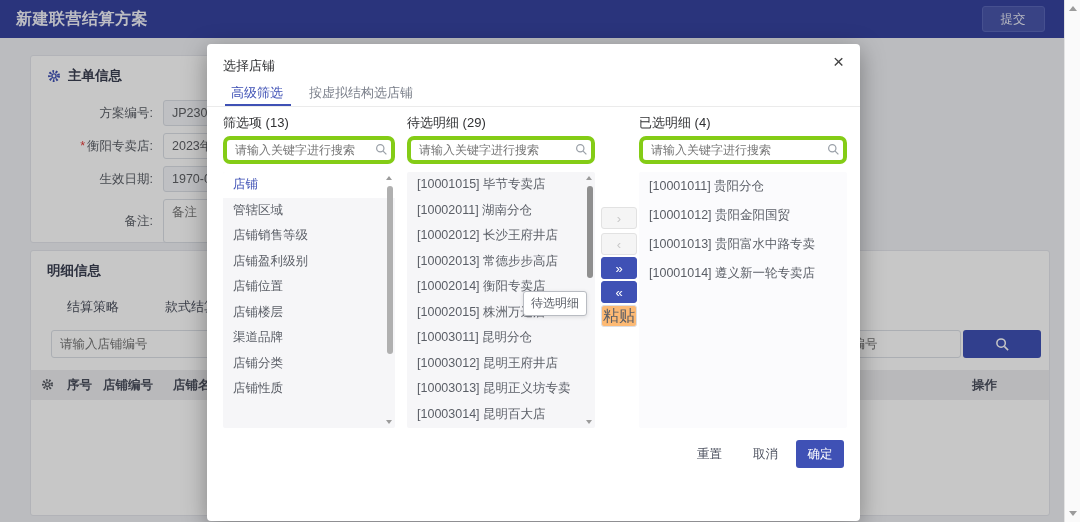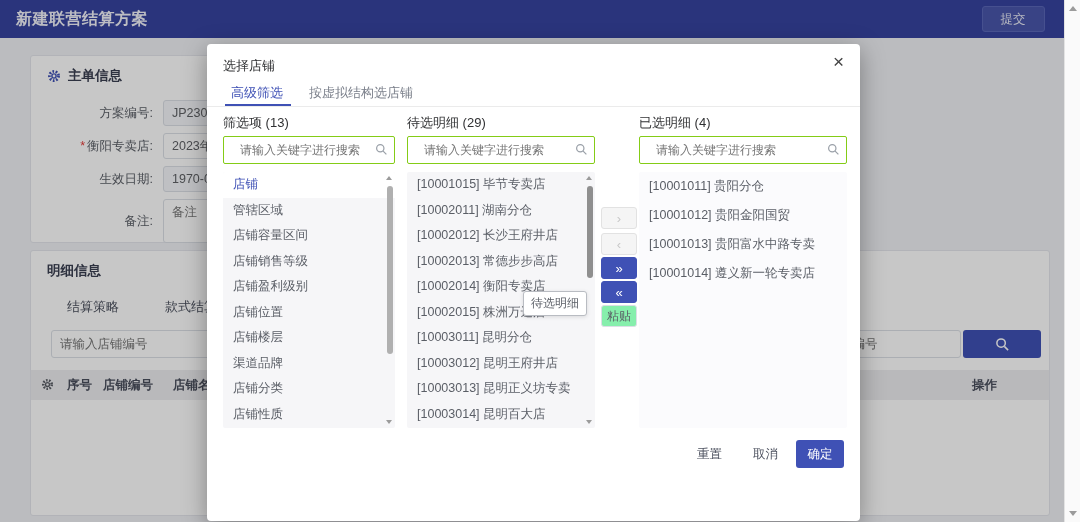--- a/index.html
+++ b/index.html
@@ -51,35 +51,35 @@
   .m-title { position:absolute; left:16px; top:13px; font-size:13px; color:#303133; }
   .m-close { position:absolute; right:16px; top:8px; font-size:19px; color:#444; cursor:pointer; line-height:1; }
   .m-tabline { position:absolute; left:0; top:62px; width:100%; height:1px; background:#ebebeb; }
   .m-tab { position:absolute; top:40px; font-size:13px; cursor:pointer; }
   .m-tab.active { color:#3f51b5; }
   .m-tab.inactive { color:#7a7f8a; }
   .m-tab-underline { position:absolute; left:18px; top:60px; width:66px; height:2px; background:#3f51b5; }
 
   .panel-title { position:absolute; top:70px; font-size:13px; color:#303133; }
   .p-search { position:absolute; top:92px; height:28px; }
-  .p-search input { width:100%; height:28px; border:1px solid #84cc16; border-radius:2px; font-size:12px; padding:0 26px 0 16px; color:#606266; font-family:inherit; }
+  .p-search input { width:100%; height:28px; border:4px solid #84cc16; border-radius:7px; font-size:12px; padding:0 26px 0 8px; color:#606266; font-family:inherit; }
   .mag { position:absolute; right:7px; top:7px; }
   .listbox { position:absolute; top:128px; height:256px; background:#f6f6f8; border-radius:2px; overflow:hidden; }
   .listbox.light { background:#fbfbfd; }
   .lst-item { height:25.5px; line-height:25.5px; padding-left:10px; font-size:12.5px; color:#5a5e66; white-space:nowrap; cursor:pointer; }
   .lst-item.active { background:#fff; color:#3f51b5; }
   .sb { position:absolute; top:2px; bottom:2px; width:10px; right:0; }
   .sb .tri { left:1px; }
   .sb-thumb { position:absolute; left:2px; width:6px; border-radius:3px; background:#b0b0b0; }
   .sb-thumb.dark { background:#8f8f8f; }
 
   .x-btn { position:absolute; left:394px; width:36px; height:22px; border-radius:3px; font-size:13px; display:flex; align-items:center; justify-content:center; cursor:pointer; }
   .x-btn.gray { background:#f5f5f5; border:1px solid #e2e2e2; color:#c8c8c8; }
   .x-btn.blue { background:#3f51b5; border:1px solid #3f51b5; color:#fff; }
-  .x-btn.paste { background:#86efac; border:1px solid #dcdfe6; color:#5a5e66; font-size:12px;text-align:center; }
+  .x-btn.paste { background:#fdba74; border:1px solid #dcdfe6; color:#5a5e66; font-size:16px;text-align:center; }
   .tooltip { position:absolute; left:316px; top:247px; background:#fff; border:1px solid #b9bcc2; border-radius:3px; padding:3px 7px; font-size:12px; color:#5a5e66; box-shadow:0 1px 4px rgba(0,0,0,.12);text-align:center; }
 
   .m-footer { position:absolute; left:0; right:0; top:396px; height:30px; }
   .ft-btn { position:absolute; top:0; height:28px; font-size:12.5px; cursor:pointer; display:flex; align-items:center; justify-content:center; }
   .ft-plain { color:#4a4f5d; background:none; border:none; }
   .ft-primary { background:#3f51b5; color:#fff; border:none; border-radius:3px; width:48px; }
 </style>
 </head>
 <body>
 
@@ -185,21 +185,20 @@
     <input placeholder="请输入关键字进行搜索" style="">
     <svg class="mag" width="13" height="13" viewBox="0 0 16 16">
         <circle cx="6.5" cy="6.5" r="4.5" fill="none" stroke="#9aa0a8" stroke-width="1.5"></circle>
         <line x1="10" y1="10" x2="14" y2="14" stroke="#9aa0a8" stroke-width="1.5"></line>
       </svg>
   </div>
   <div class="listbox" style="left:16px; width:172px;">
     <div>
         <div class="lst-item active">店铺</div>
         <div class="lst-item">管辖区域</div>
-        <div class="lst-item">店铺容量区间</div>
         <div class="lst-item">店铺销售等级</div>
         <div class="lst-item">店铺盈利级别</div>
         <div class="lst-item">店铺位置</div>
         <div class="lst-item">店铺楼层</div>
         <div class="lst-item">渠道品牌</div>
         <div class="lst-item">店铺分类</div>
         <div class="lst-item">店铺性质</div>
       </div>
     <div class="sb">
       <span class="tri tri-up" style="border-left-width:3px;border-right-width:3px;border-bottom-width:4px;top:2px"></span>

